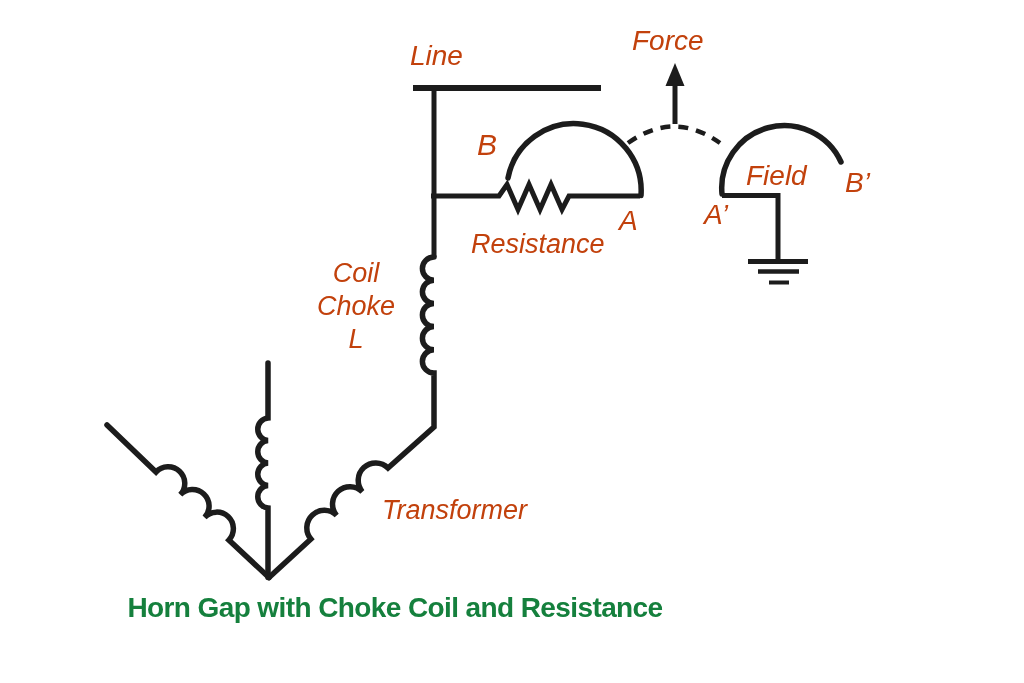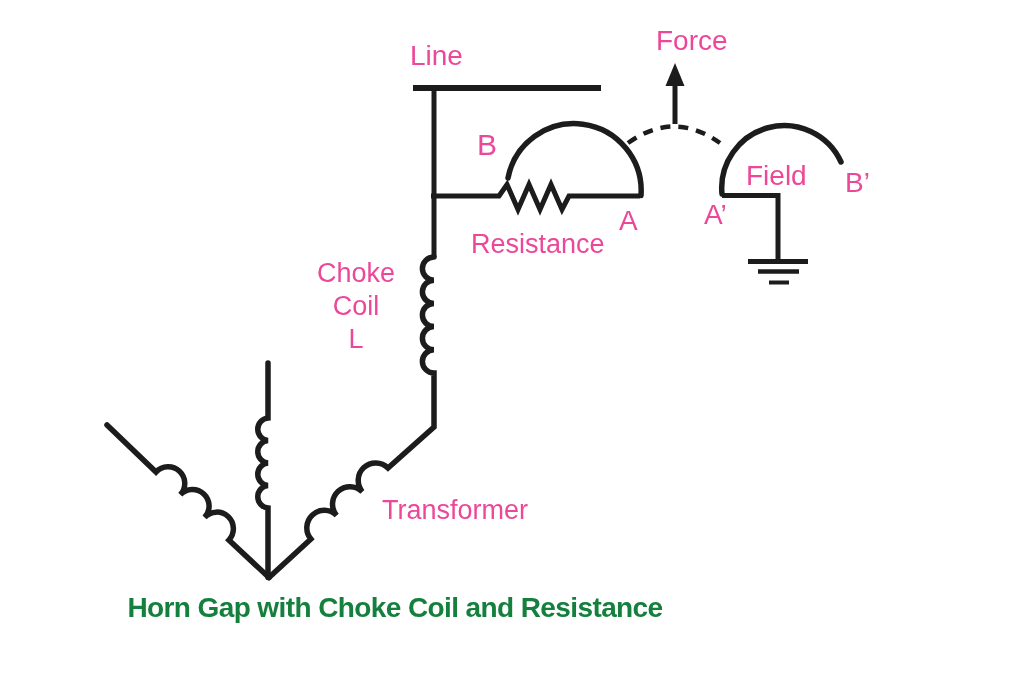--- a/index.html
+++ b/index.html
@@ -7,24 +7,25 @@
     width:1024px; height:683px;
     background:#ffffff;
     font-family:"Liberation Sans", sans-serif;
     position:relative;
     overflow:hidden;
   }
   .stage { position:absolute; left:0; top:0; width:1024px; height:683px; }
   svg.wires { position:absolute; left:0; top:0; }
   .lbl {
     position:absolute;
-    color:#ec4899;
+    color:#c2410c;
     font-size:28px;
     line-height:1;
     white-space:nowrap;
+    font-style:italic;
   }
   .lbl-center { text-align:center; }
   .choke-block { line-height:33px; }
   .caption {
     position:absolute;
     left:45px; top:594px; width:700px;
     text-align:center;
     color:#15803d;
     font-size:28px;
     font-weight:bold;
@@ -82,37 +83,37 @@
 
       <path d="M 722 195.5 H 778 V 259" stroke-width="5"></path>
       <path d="M 748 261.5 H 808" stroke-width="5"></path>
       <path d="M 758 271.5 H 799" stroke-width="4.5"></path>
       <path d="M 769 282.5 H 789" stroke-width="4"></path>
     </g>
   </svg>
 
   <div class="lbl" style="left:410px; top:42px;">Line</div>
 
-  <div class="lbl" style="left:656px; top:27px;">Force</div>
+  <div class="lbl" style="left:632px; top:27px;">Force</div>
 
   <div class="lbl" style="left:477px; top:130px; font-size:30px;">B</div>
 
   <div class="lbl" style="left:619px; top:207px;">A</div>
 
   <div class="lbl" style="left:704px; top:201px;">A’</div>
 
   <div class="lbl" style="left:845px; top:169px;">B’</div>
 
   <div class="lbl" style="left:746px; top:162px;">Field</div>
 
   <div class="lbl" style="left:459px; top:231px; font-size:27px;margin-left:12px;">Resistance</div>
 
   <div class="lbl lbl-center choke-block" style="left:301px; top:257px; width:110px; font-size:27px;">
+    <div>Coil</div>
     <div>Choke</div>
-    <div>Coil</div>
     <div>L</div>
   </div>
 
   <div class="lbl" style="left:382px; top:497px; font-size:27px;">Transformer</div>
 
   <div class="caption">Horn Gap with Choke Coil and Resistance</div>
 
 </div>
 
 </body></html>

